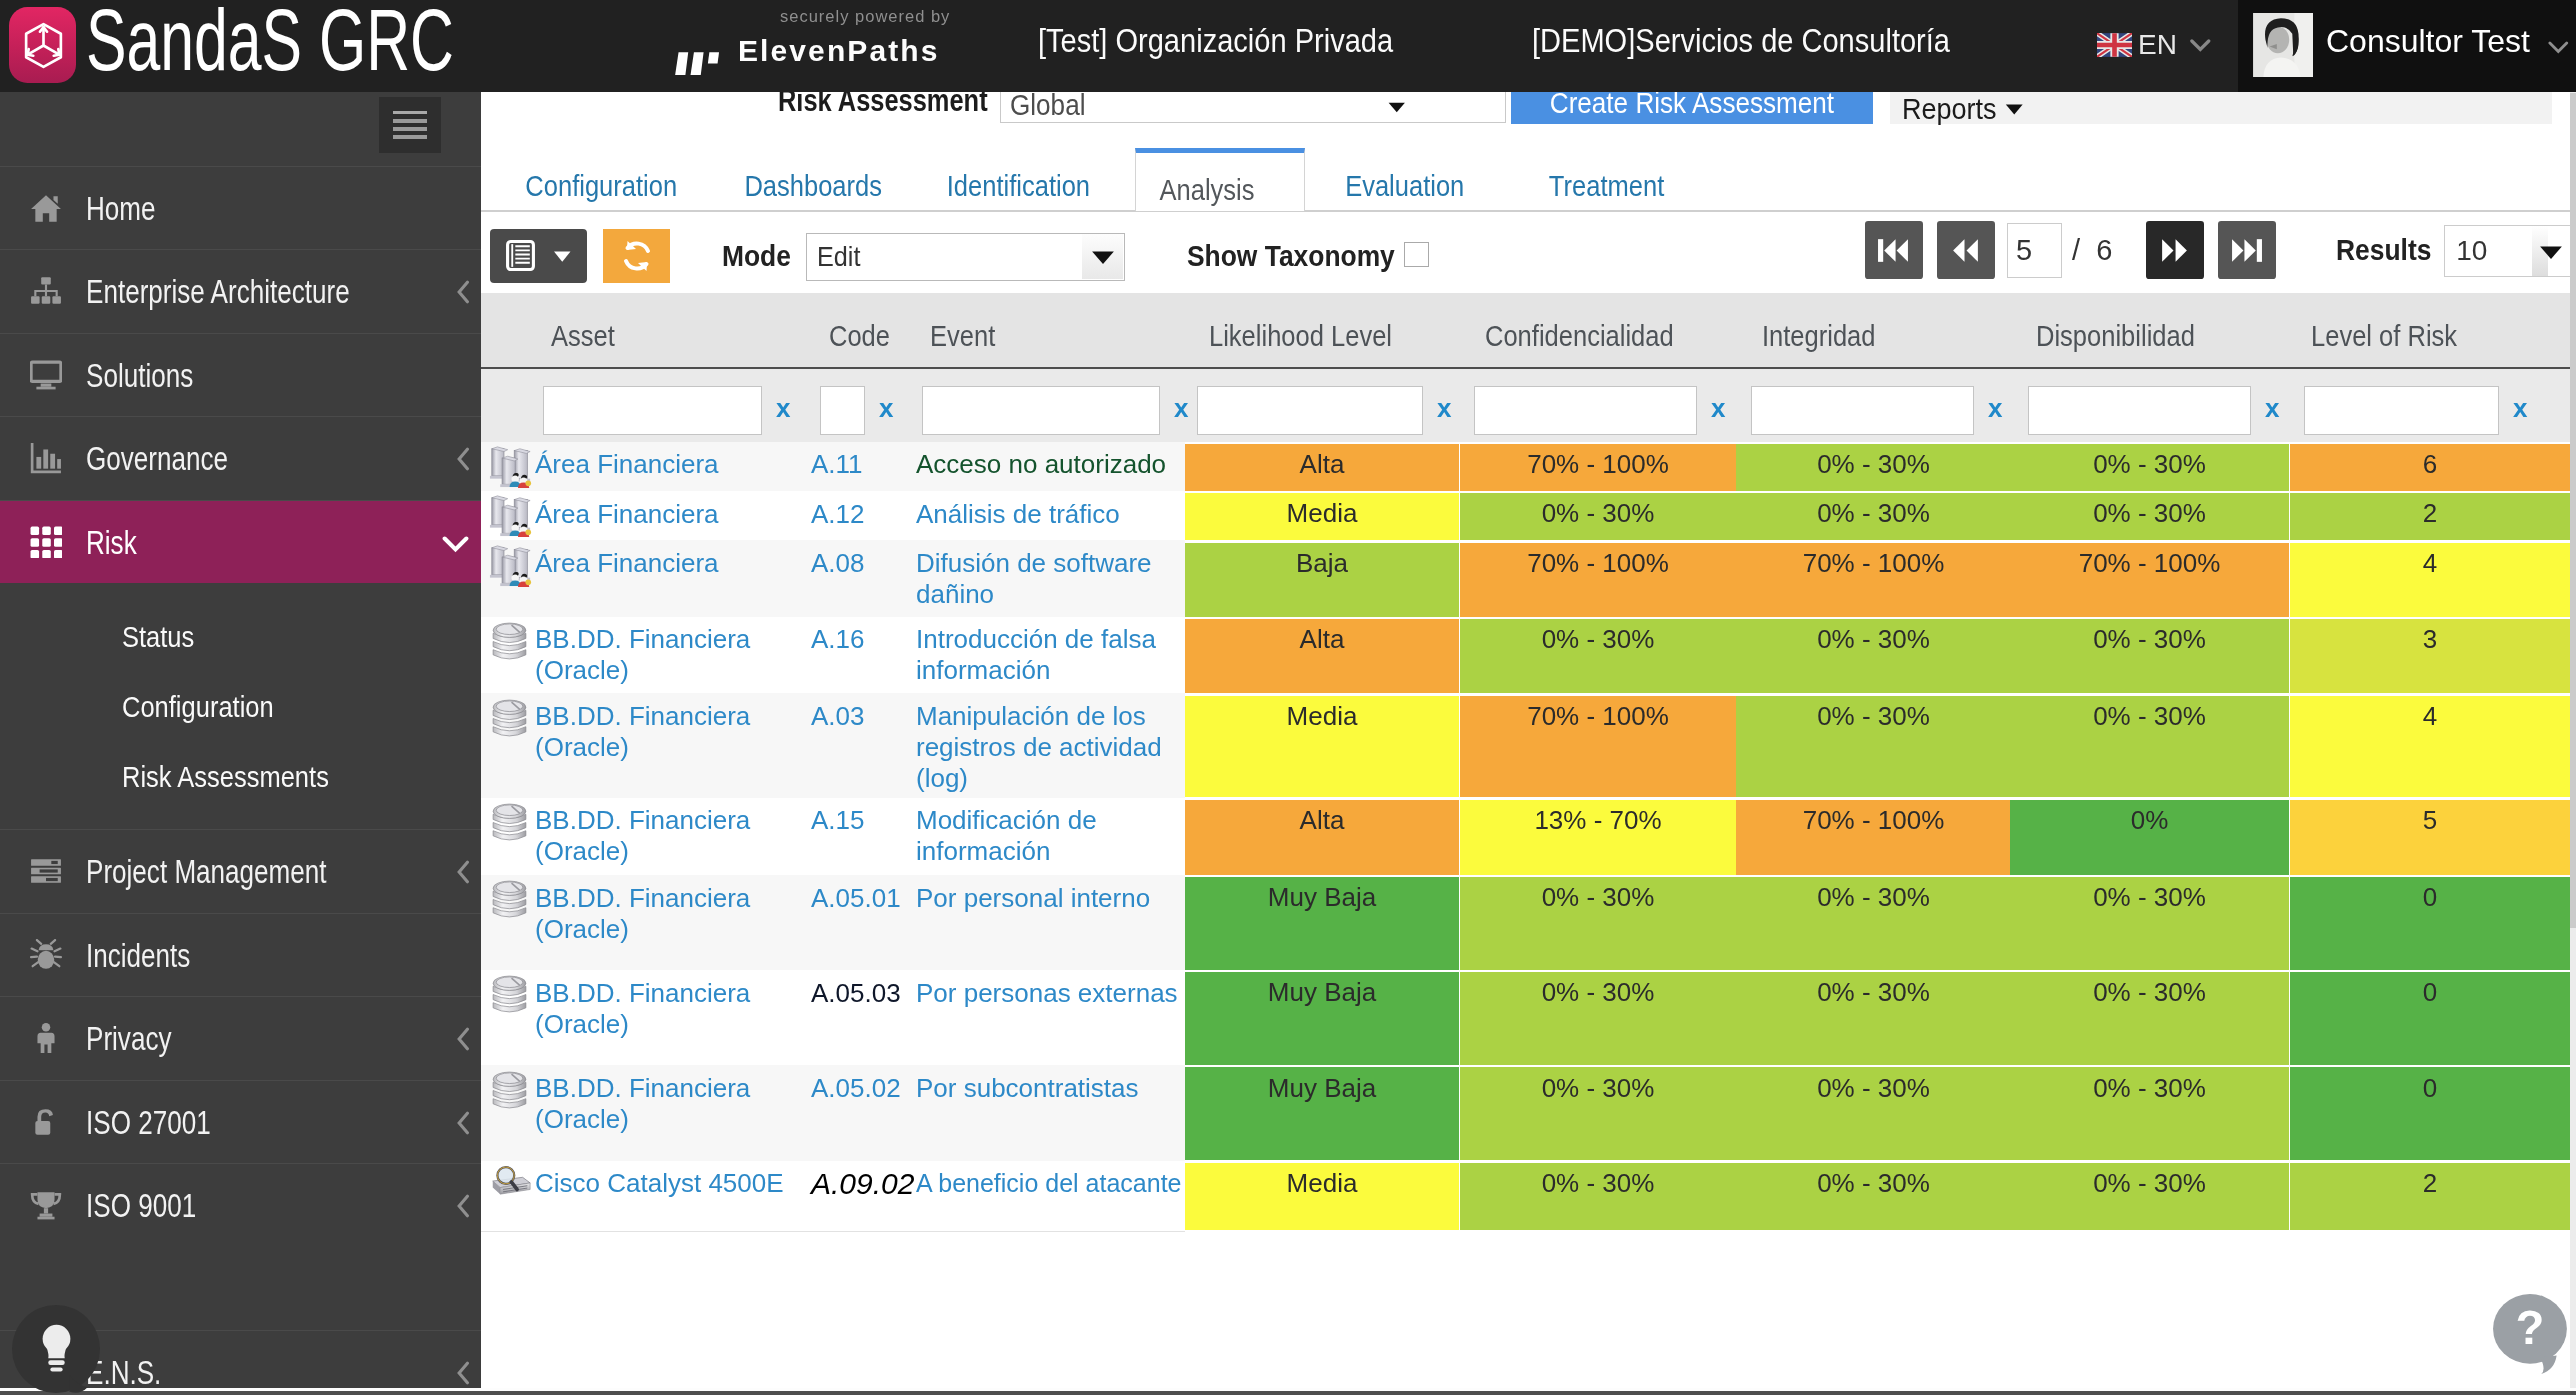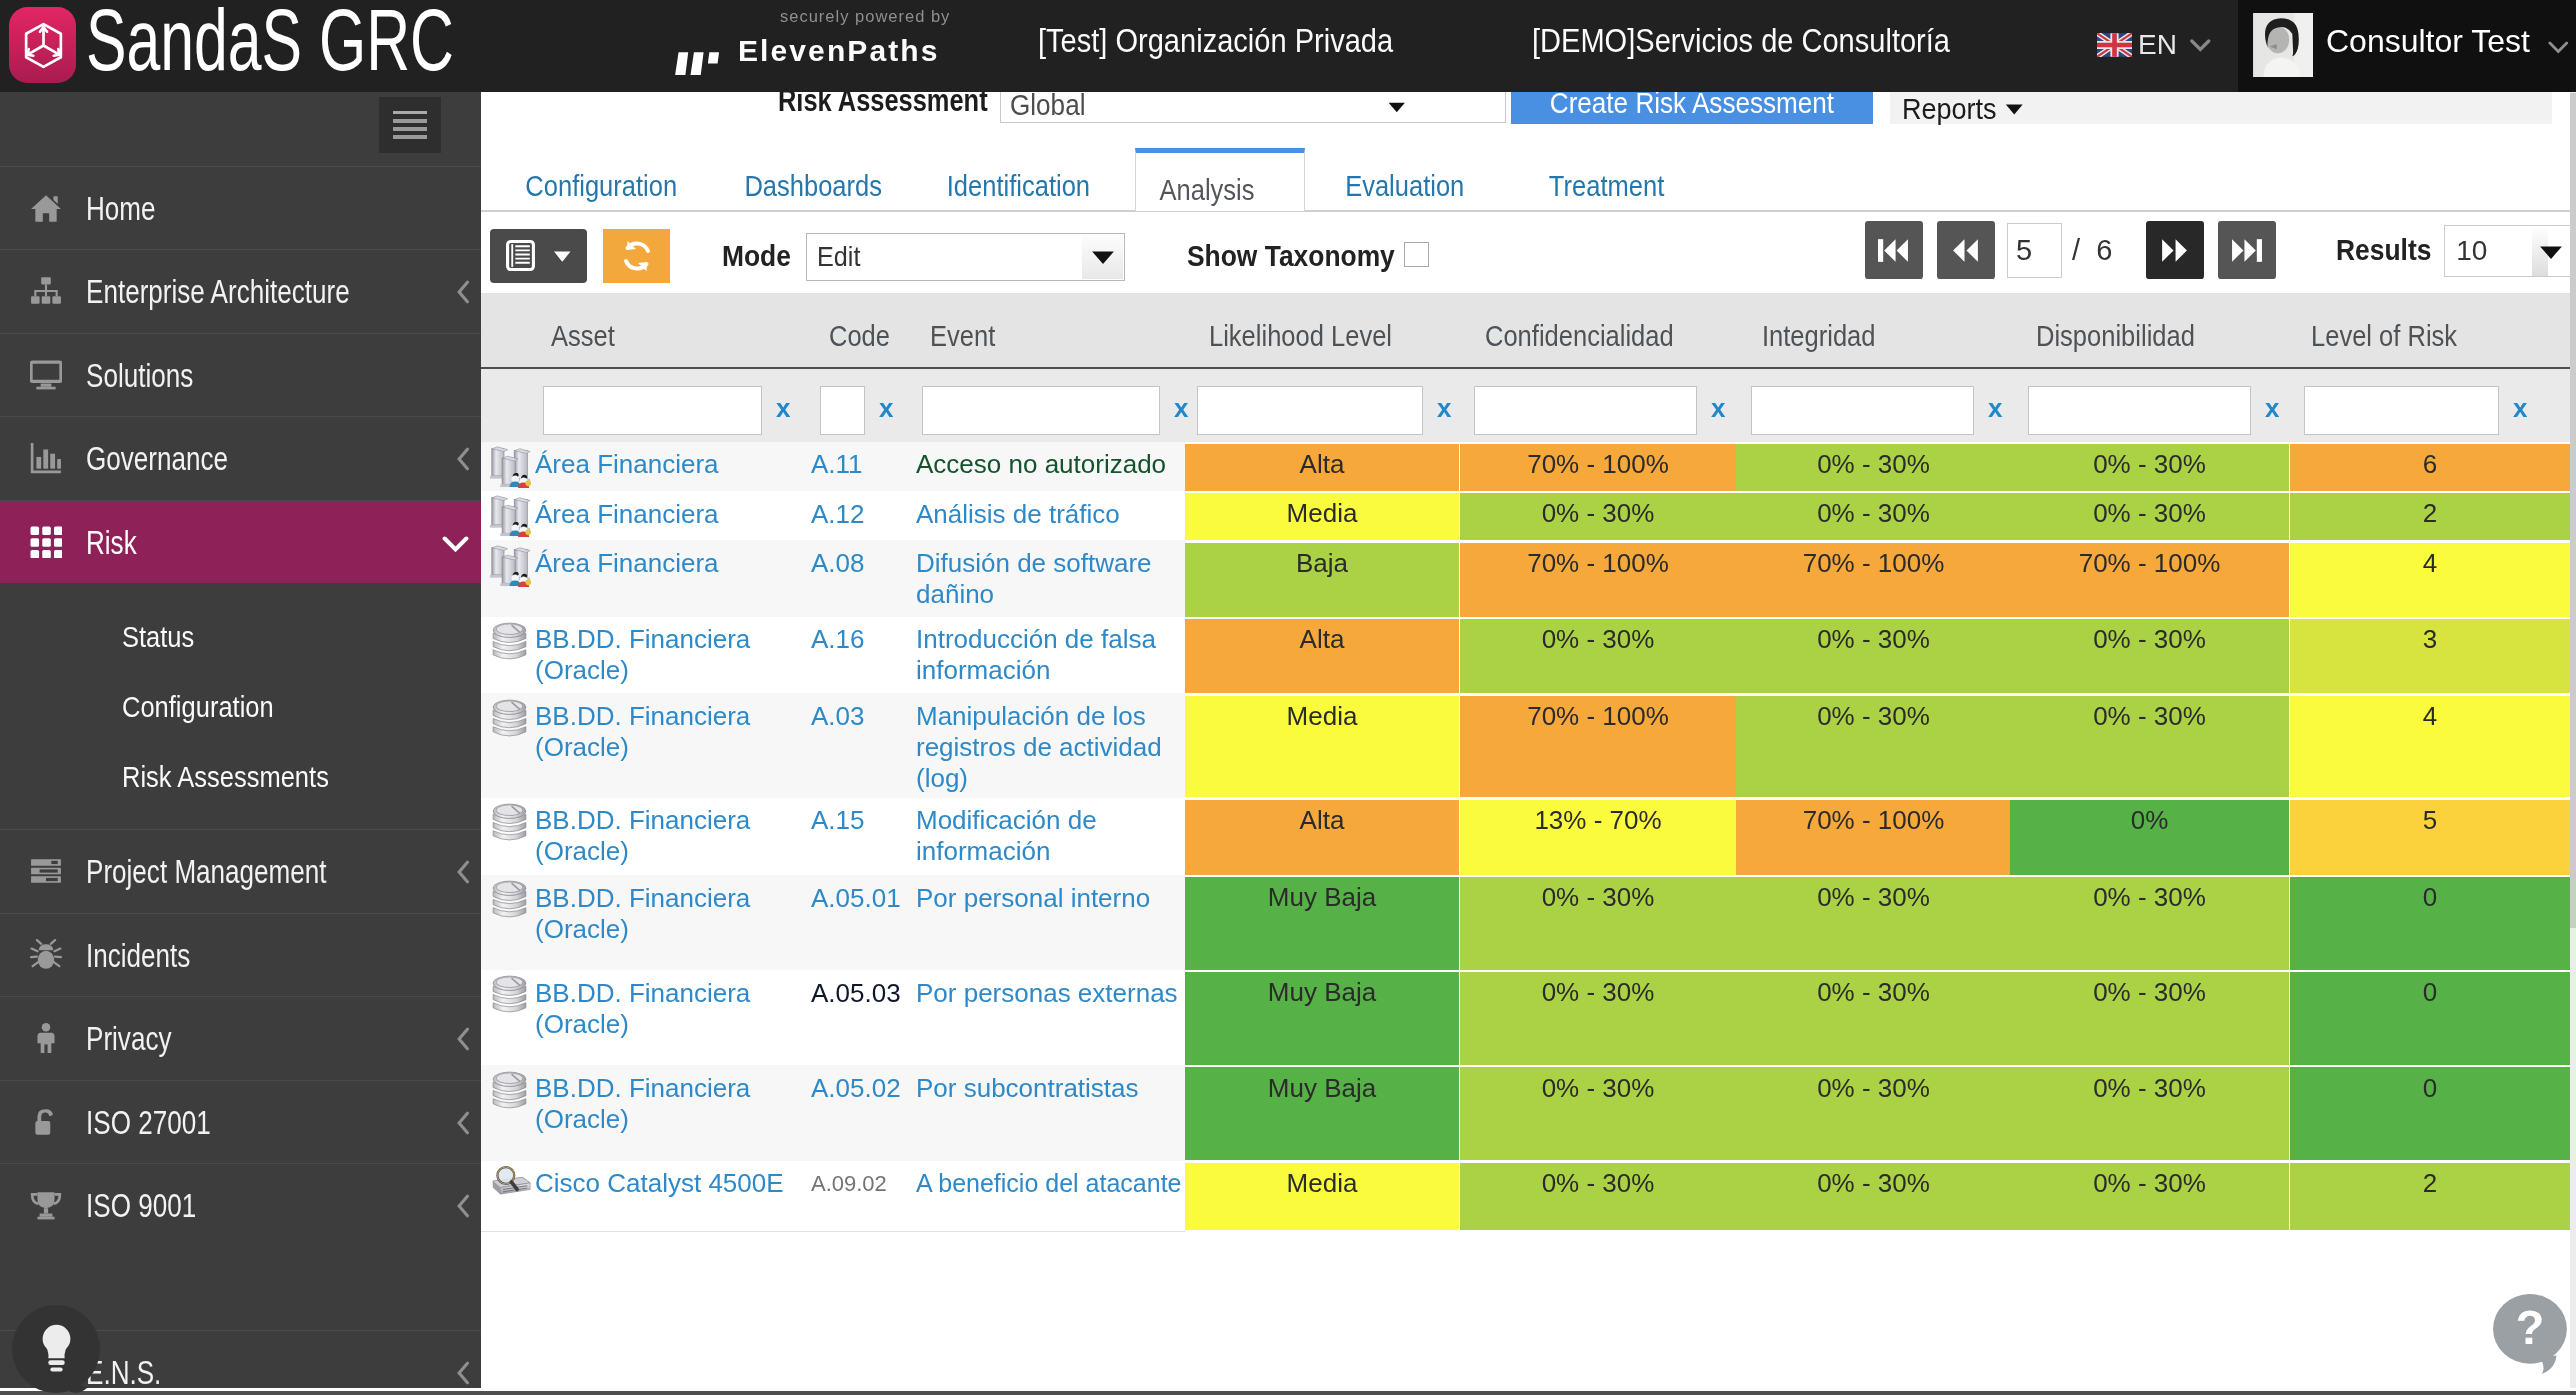--- a/index.html
+++ b/index.html
@@ -671,21 +671,21 @@
 <path d="M4 18 L12 25 L12 32 L4 25 Z" fill="#9d9da5"></path>
 <path d="M12 25 L44 20 L44 27 L12 32 Z" fill="url(#cg1)" stroke="#84848c" stroke-width="0.6"></path>
 <g stroke="#74747c" stroke-width="1">
         <path d="M15 27 L41 23 M15 29.5 L41 25.5"></path>
       </g>
 <circle cx="18" cy="12" r="9" fill="#dce6ee" fill-opacity="0.85" stroke="#5a5a62" stroke-width="2.4"></circle>
 <circle cx="18" cy="12" r="9" fill="none" stroke="#c9a23a" stroke-width="1"></circle>
 <path d="M24 19 L30 27" stroke="#3c3c44" stroke-width="4" stroke-linecap="round"></path>
 </svg></div>
 <div class="abs" style="left:535px;top:1168px;width:289px;font-size:26px;line-height:31px;color:#2d89c8;">Cisco Catalyst 4500E</div>
-<div class="abs" style="left:811px;top:1168px;width:124px;font-size:22px;line-height:31px;color:#737373;">A.09.02</div>
+<div class="abs" style="left:811px;top:1168px;width:124px;font-size:30px;line-height:31px;color:#000000;font-style:italic;">A.09.02</div>
 <div class="abs" style="left:916px;top:1168px;width:330px;font-size:25px;line-height:31px;color:#2d89c8;">A beneficio del atacante</div>
 <div class="abs" style="left:1185px;top:1163px;width:274px;height:67px;background:#fbfb3d;"></div>
 <div class="abs" style="left:1185px;top:1167px;width:274px;text-align:center;font-size:26px;line-height:33px;color:#2b2b2b;">Media</div>
 <div class="abs" style="left:1460px;top:1163px;width:276px;height:67px;background:#abd244;"></div>
 <div class="abs" style="left:1460px;top:1167px;width:276px;text-align:center;font-size:26px;line-height:33px;color:#2b2b2b;">0% - 30%</div>
 <div class="abs" style="left:1736px;top:1163px;width:275px;height:67px;background:#abd244;"></div>
 <div class="abs" style="left:1736px;top:1167px;width:275px;text-align:center;font-size:26px;line-height:33px;color:#2b2b2b;">0% - 30%</div>
 <div class="abs" style="left:2010px;top:1163px;width:279px;height:67px;background:#abd244;"></div>
 <div class="abs" style="left:2010px;top:1167px;width:279px;text-align:center;font-size:26px;line-height:33px;color:#2b2b2b;">0% - 30%</div>
 <div class="abs" style="left:2290px;top:1163px;width:280px;height:67px;background:#abd244;"></div>

